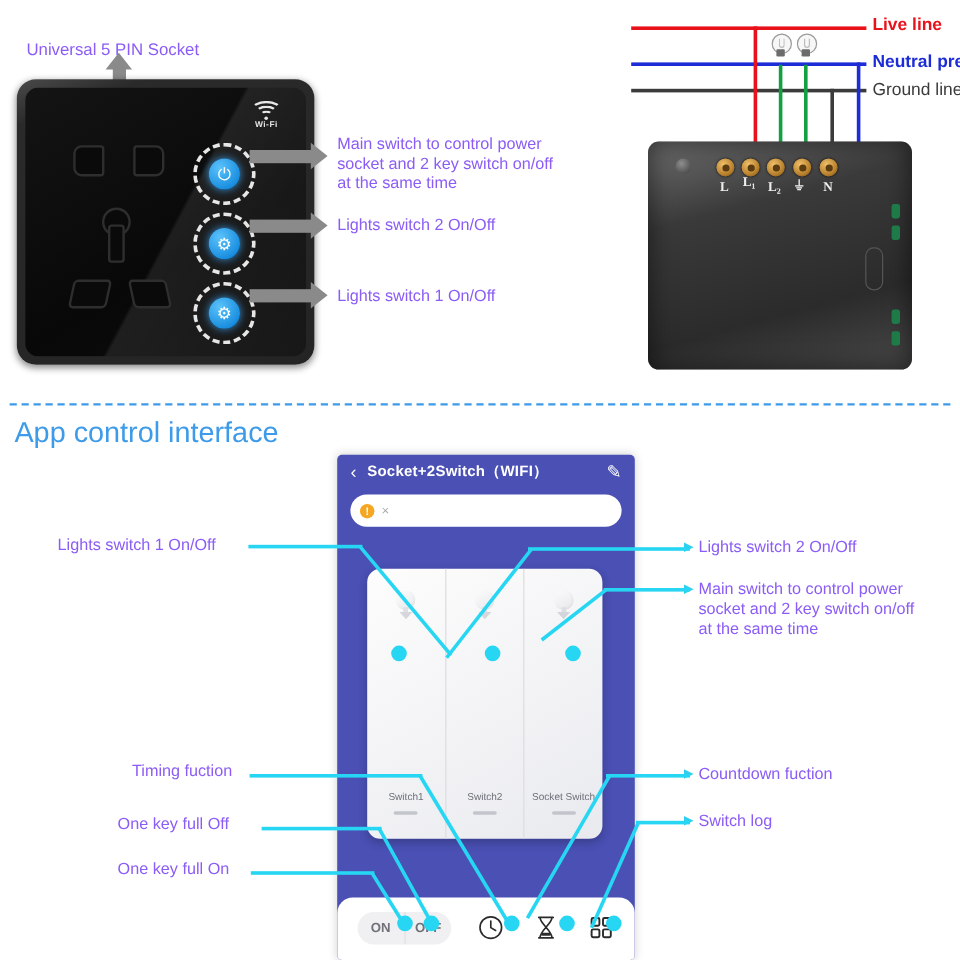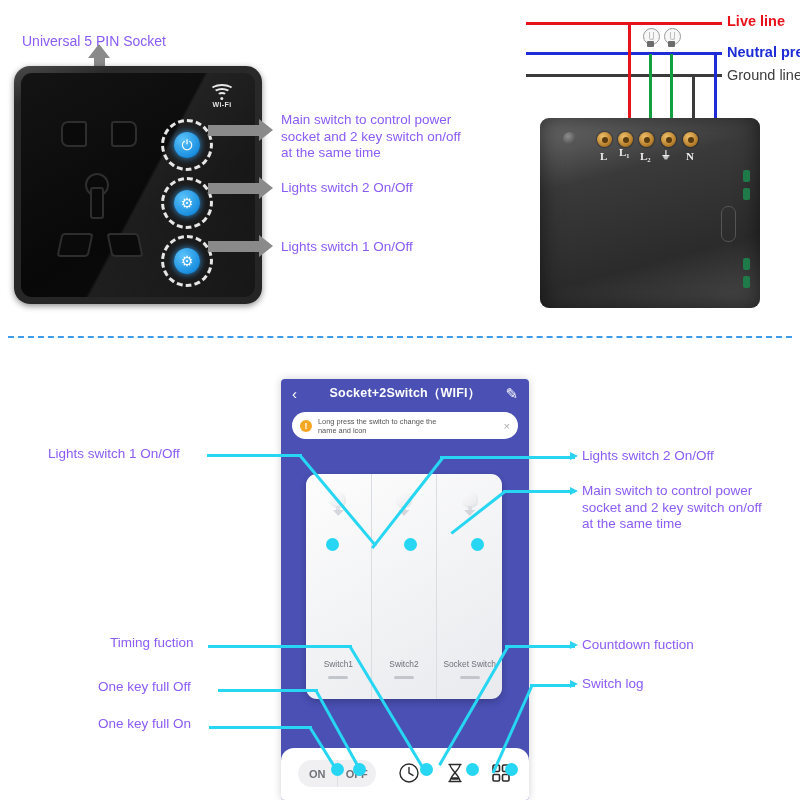--- a/index.html
+++ b/index.html
@@ -112,21 +112,21 @@
 
   #section-title{left:12px;top:347px;font-size:24px;color:#3d9be9;font-family:"Liberation Sans",sans-serif;}
 
   
   #phone{
     left:281px;top:379px;width:248px;height:421px;
     background:#4a50b4;border-radius:4px;overflow:hidden;
     box-shadow:0 0 8px rgba(0,0,0,.18);
   }
   #phone-header{position:absolute;left:0;top:0;width:100%;height:29px;display:flex;align-items:center;padding:0 11px;box-sizing:border-box;}
-  #phone-title{flex:1;text-align:center;color:#fff;font-size:12.5px;font-weight:bold;letter-spacing:.2px;}
+  #phone-title{flex:1;color:#fff;font-size:12.5px;font-weight:bold;letter-spacing:.2px;}
   .hdr-ico{color:#fff;font-size:15px;line-height:1;width:14px;}
 
   #notice{position:absolute;left:11px;top:33px;width:226px;height:27px;background:#fff;border-radius:14px;
     display:flex;align-items:center;padding:0 8px;box-sizing:border-box;gap:6px;}
   #notice-icon{width:12px;height:12px;border-radius:50%;background:#f5a623;color:#fff;font-size:9px;
     display:flex;align-items:center;justify-content:center;font-weight:bold;flex:none;}
   #notice-text{flex:1;font-size:7.4px;line-height:9px;color:#555;white-space:pre-line;}
   #notice-close{color:#aaa;font-size:11px;flex:none;}
 
   #switch-panel{position:absolute;left:25px;top:95px;width:196px;height:225px;
@@ -257,33 +257,32 @@
 
 
     <div class="abs" style="right:10px;top:52px;width:7px;height:12px;background:#1f7a4a;border-radius:2px;"></div>
     <div class="abs" style="right:10px;top:70px;width:7px;height:12px;background:#1f7a4a;border-radius:2px;"></div>
     <div class="abs" style="right:10px;top:140px;width:7px;height:12px;background:#1f7a4a;border-radius:2px;"></div>
     <div class="abs" style="right:10px;top:158px;width:7px;height:12px;background:#1f7a4a;border-radius:2px;"></div>
     <div class="abs" style="right:24px;top:88px;width:13px;height:34px;border:1px solid #555;border-radius:7px;"></div>
   </div>
 
   <div class="abs" id="divider"></div>
+  <div class="abs" id="section-title">App control interface</div>
 
   <div class="abs" id="phone">
 
     <div id="phone-header">
       <span class="hdr-ico">‹</span>
       <span id="phone-title">Socket+2Switch（WIFI）</span>
       <span class="hdr-ico" style="text-align:right;">✎</span>
     </div>
 
     <div id="notice">
       <span id="notice-icon">!</span>
-      <span id="notice-text">Long press the switch to change the
-name and icon</span>
       <span id="notice-close">×</span>
     </div>
 
     <div id="switch-panel">
       <div class="swcard">
         <div class="sw-bulb">
             <div class="g"></div>
             <div class="n"></div>
             <div class="b"></div>
           </div>

